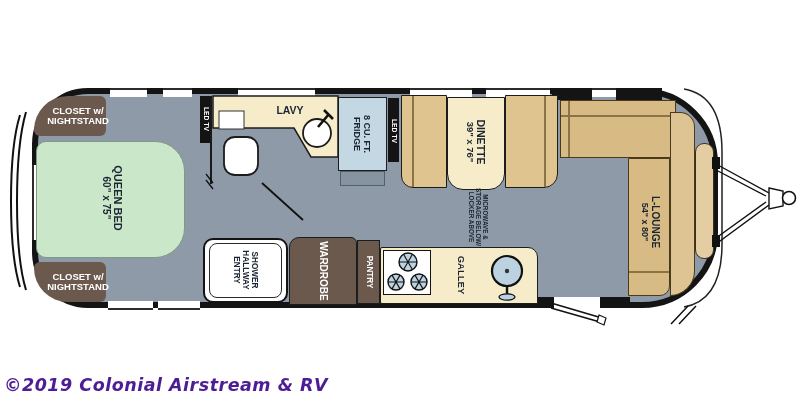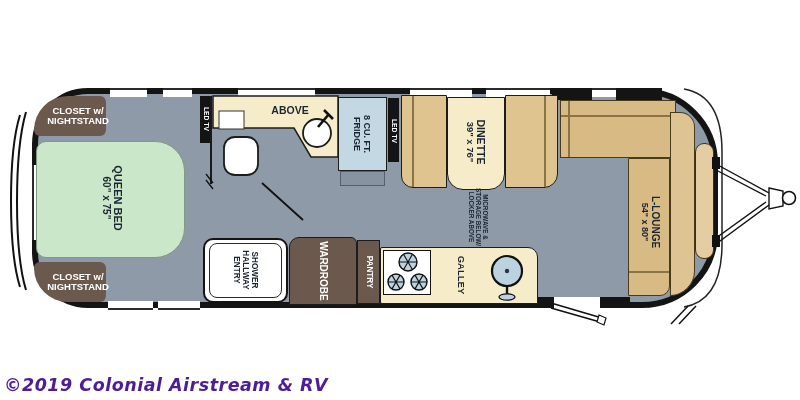--- a/index.html
+++ b/index.html
@@ -163,21 +163,21 @@
   <div class="abs lbl white ctr" style="left:70px;top:282px;font-size:9.5px;">
     <div>CLOSET w/</div>
     <div>NIGHTSTAND</div>
   </div>
   <div class="abs lbl rot" style="left:112px;top:198px;font-size:11px;">
     <div>QUEEN BED</div>
     <div style="font-size:10px;">60" x 75"</div>
   </div>
   <div class="abs lbl white rot" style="left:205.5px;top:119px;font-size:6.8px;">LED TV</div>
   <div class="abs lbl white rot" style="left:393.5px;top:131px;font-size:6.8px;">LED TV</div>
-  <div class="abs lbl ctr" style="left:282px;top:111px;font-size:10.5px;">ABOVE</div>
+  <div class="abs lbl ctr" style="left:282px;top:111px;font-size:10.5px;">LAVY</div>
   <div class="abs lbl rot" style="left:361px;top:134px;font-size:9px;">
     <div>8 CU. FT.</div>
     <div>FRIDGE</div>
   </div>
   <div class="abs lbl rot" style="left:475px;top:142px;font-size:10.5px;">
     <div>DINETTE</div>
     <div style="font-size:9.5px;">39" x 76"</div>
   </div>
   <div class="abs lbl rot" style="left:478px;top:217px;font-size:6.3px;">
     <div>MICROWAVE &amp;</div>

